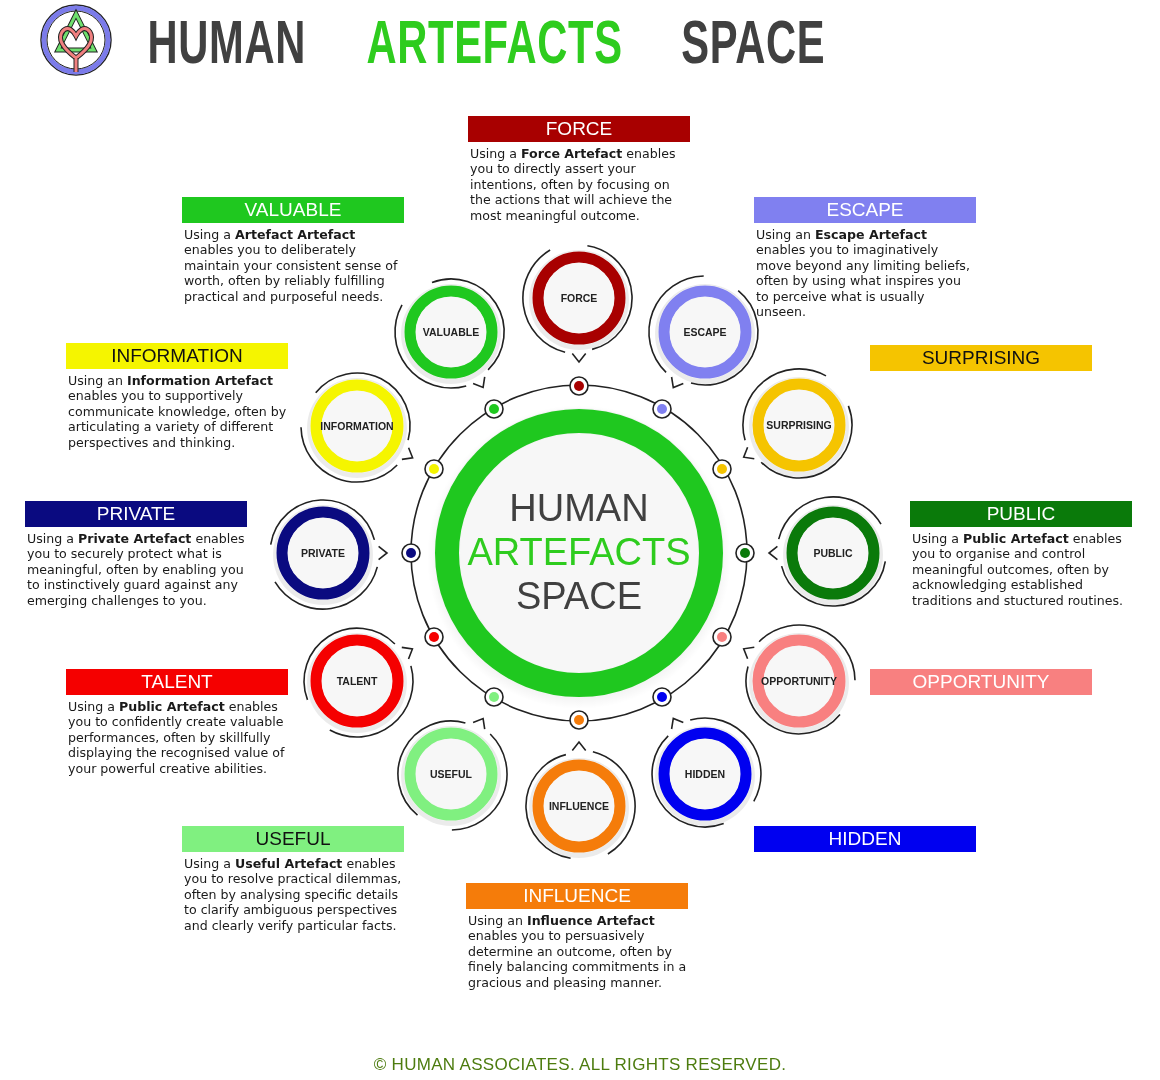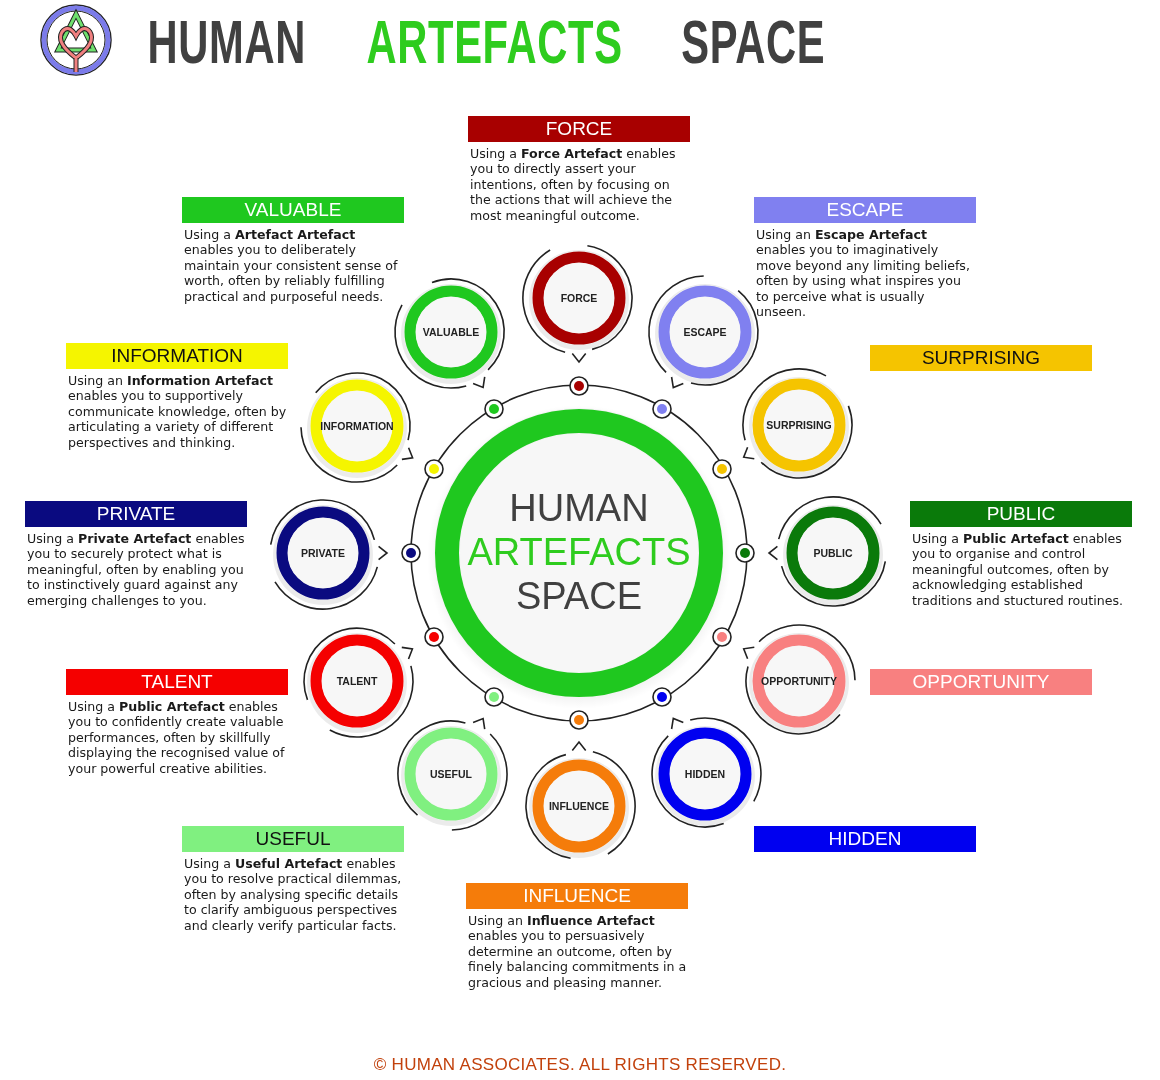--- a/index.html
+++ b/index.html
@@ -19,21 +19,21 @@
   .card .body b { font-weight:bold; }
   .diagram { position:absolute; left:0; top:0; width:1160px; height:1080px; }
   .node-label { position:absolute; text-align:center; font-family:"Liberation Sans", sans-serif;
                 font-weight:bold; font-size:10.5px; color:#222; transform:translate(-50%,-50%);
                 white-space:nowrap; }
   .center-text { position:absolute; left:579px; top:552px; transform:translate(-50%,-50%);
                  text-align:center; font-family:"Liberation Sans", sans-serif; font-size:38px;
                  line-height:44px; color:#404040; }
   .center-text .accent { color:#2ecc1e; }
   .footer { position:absolute; left:0; width:1160px; top:1055px; text-align:center;
-            font-family:"Liberation Sans", sans-serif; font-size:17px; color:#c2410c; letter-spacing:0.3px; }
+            font-family:"Liberation Sans", sans-serif; font-size:17px; color:#4d7c0f; letter-spacing:0.3px; }
 </style>
 </head>
 <body>
 
 <svg class="logo" viewBox="0 0 76 76">
   <circle cx="38" cy="38" r="35" fill="#fff" stroke="#222" stroke-width="1.5"></circle>
   <circle cx="38" cy="38" r="32" fill="none" stroke="#7b7bea" stroke-width="5"></circle>
   <circle cx="38" cy="38" r="29" fill="none" stroke="#222" stroke-width="1"></circle>
   <path d="M38 12 L56 48 L20 48 Z" fill="none" stroke="#222" stroke-width="5"></path>
   <path d="M38 12 L56 48 L20 48 Z" fill="none" stroke="#6ee06e" stroke-width="3"></path>

